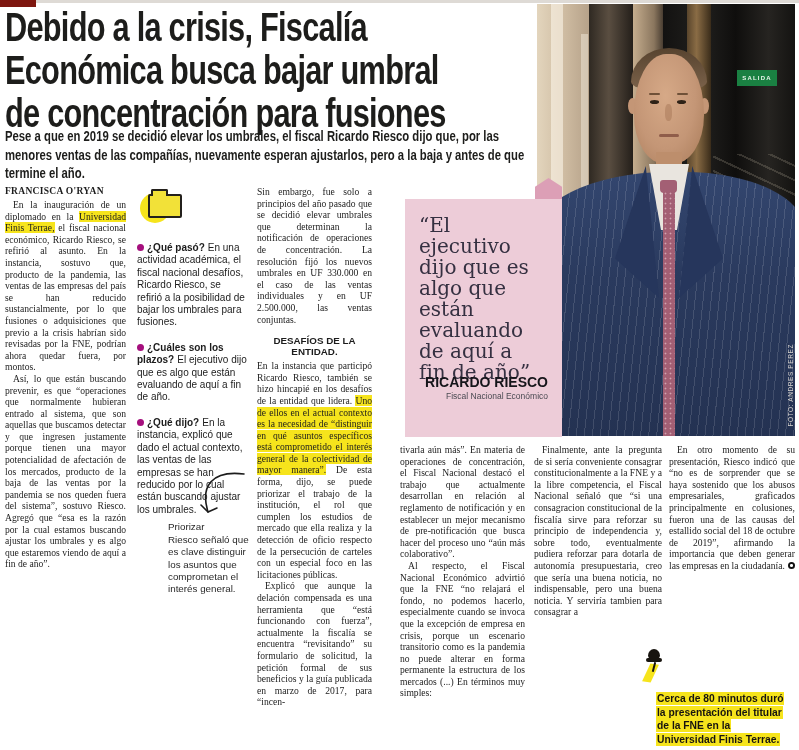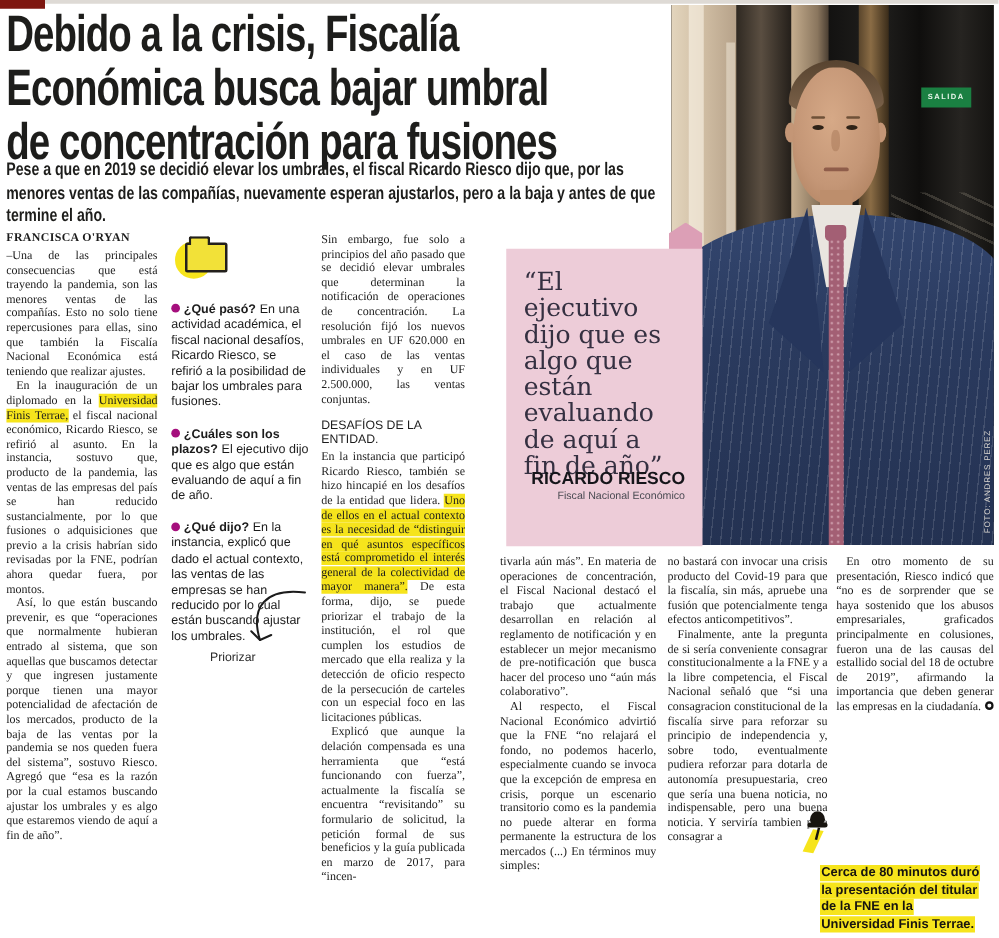--- a/index.html
+++ b/index.html
@@ -66,22 +66,22 @@
   
   .col{position:absolute;overflow:hidden;}
   .col1{left:5px;top:186px;width:121px;height:561px;}
   .col3{left:257px;top:186px;width:115px;height:561px;}
   .col4{left:400px;top:444px;width:125px;height:303px;}
   .col5{left:534px;top:444px;width:128px;height:303px;}
   .col6{left:669px;top:444px;width:126px;height:303px;}
   .body{margin:0;font-size:9.6px;line-height:11.6px;text-align:justify;hyphens:auto;}
   .indent{text-indent:8px;}
   .byline{font-weight:bold;font-size:9.5px;letter-spacing:.3px;margin-bottom:3px;}
-  .section-head{font-family:"Liberation Sans","DejaVu Sans",sans-serif;font-weight:normal;
-    font-size:9.8px;margin:10px 0 3px 0;}
+  .section-head{font-family:"Liberation Sans","DejaVu Sans",sans-serif;font-weight:bold;
+    font-size:9.8px;margin:10px 0 3px 0;text-align:center;}
   .hl{background:#f6e41c;box-decoration-break:clone;-webkit-box-decoration-break:clone;}
 
   
   .folder-wrap{position:absolute;left:140px;top:186px;width:46px;height:38px;}
   .folder-circle{position:absolute;left:0;top:7px;width:30px;height:30px;border-radius:50%;background:#f6e41c;}
   .folder{position:absolute;left:8px;top:8px;width:30px;height:20px;background:#f2e138;border:2px solid #23201c;border-radius:2px;}
   .folder::before{content:"";position:absolute;left:1px;top:-7px;width:13px;height:5px;background:#f2e138;
     border:2px solid #23201c;border-bottom:none;border-radius:2px 2px 0 0;}
   .qa{position:absolute;left:137px;top:232px;width:111px;
     font-family:"Liberation Sans","DejaVu Sans",sans-serif;font-size:10px;line-height:12.4px;color:#1c1c1c;}
@@ -153,57 +153,56 @@
   <div class="pullquote">
     <div class="pq-text">“El ejecutivo dijo que es algo que están evaluando de aquí a fin de año”</div>
     <div class="pq-caption">
       <div class="pq-name">RICARDO RIESCO</div>
       <div class="pq-role">Fiscal Nacional Económico</div>
     </div>
   </div>
 
   <div class="col col1">
     <div class="byline">FRANCISCA O'RYAN</div>
-    <p class="body">–Una de las principales consecuencias que está trayendo la pandemia, son las menores ventas de las compañías. Esto no solo tiene repercusiones para ellas, sino que también la Fiscalía Nacional Económica está teniendo que realizar ajustes.</p>
     <p class="body indent"><span>En la inauguración de un diplomado en la </span><span class="hl">Universidad Finis Terrae,</span><span> el fiscal nacional económico, Ricardo Riesco, se refirió al asunto. En la instancia, sostuvo que, producto de la pandemia, las ventas de las empresas del país se han reducido sustancialmente, por lo que fusiones o adquisiciones que previo a la crisis habrían sido revisadas por la FNE, podrían ahora quedar fuera, por montos.</span></p>
     <p class="body indent">Así, lo que están buscando prevenir, es que “operaciones que normalmente hubieran entrado al sistema, que son aquellas que buscamos detectar y que ingresen justamente porque tienen una mayor potencialidad de afectación de los mercados, producto de la baja de las ventas por la pandemia se nos queden fuera del sistema”, sostuvo Riesco. Agregó que “esa es la razón por la cual estamos buscando ajustar los umbrales y es algo que estaremos viendo de aquí a fin de año”.</p>
   </div>
 
   <div class="folder-wrap">
     <div class="folder-circle"></div>
     <div class="folder"></div>
   </div>
   <div class="qa">
     <p class="qa-item"><span class="bullet"></span><span class="qa-q">¿Qué pasó?</span><span class="qa-a">En una actividad académica, el fiscal nacional desafíos, Ricardo Riesco, se refirió a la posibilidad de bajar los umbrales para fusiones.</span></p>
     <p class="qa-item"><span class="bullet"></span><span class="qa-q">¿Cuáles son los plazos?</span><span class="qa-a">El ejecutivo dijo que es algo que están evaluando de aquí a fin de año.</span></p>
     <p class="qa-item"><span class="bullet"></span><span class="qa-q">¿Qué dijo?</span><span class="qa-a">En la instancia, explicó que dado el actual contexto, las ventas de las empresas se han reducido por lo cual están buscando ajustar los umbrales.</span></p>
   </div>
 
   <svg class="arrow" width="70" height="55" viewBox="0 0 70 55">
     <path d="M62,6 C30,2 18,18 26,44" fill="none" stroke="#1c1c1c" stroke-width="1.6" stroke-linecap="round"></path>
     <path d="M26,44 l-7,-7 M26,44 l9,-4" fill="none" stroke="#1c1c1c" stroke-width="1.6" stroke-linecap="round"></path>
   </svg>
   <div class="callout">
     <div class="callout-title">Priorizar</div>
+    <div class="callout-text">Riesco señaló que es clave distinguir los asuntos que comprometan el interés general.</div>
   </div>
 
   <div class="col col3">
-    <p class="body">Sin embargo, fue solo a principios del año pasado que se decidió elevar umbrales que determinan la notificación de operaciones de concentración. La resolución fijó los nuevos umbrales en UF 620.000 en el caso de las ventas individuales y en UF 2.500.000, las ventas conjuntas.</p>
+    <p class="body">Sin embargo, fue solo a principios del año pasado que se decidió elevar umbrales que determinan la notificación de operaciones de concentración. La resolución fijó los nuevos umbrales en UF 330.000 en el caso de las ventas individuales y en UF 2.500.000, las ventas conjuntas.</p>
     <div class="section-head">DESAFÍOS DE LA ENTIDAD.</div>
     <p class="body"><span>En la instancia que participó Ricardo Riesco, también se hizo hincapié en los desafíos de la entidad que lidera. </span><span class="hl">Uno de ellos en el actual contexto es la necesidad de “distinguir en qué asuntos específicos está comprometido el interés general de la colectividad de mayor manera”.</span><span> De esta forma, dijo, se puede priorizar el trabajo de la institución, el rol que cumplen los estudios de mercado que ella realiza y la detección de oficio respecto de la persecución de carteles con un especial foco en las licitaciones públicas.</span></p>
     <p class="body indent">Explicó que aunque la delación compensada es una herramienta que “está funcionando con fuerza”, actualmente la fiscalía se encuentra “revisitando” su formulario de solicitud, la petición formal de sus beneficios y la guía publicada en marzo de 2017, para “incen-</p>
   </div>
 
   <div class="col col4">
     <p class="body">tivarla aún más”. En materia de operaciones de concentración, el Fiscal Nacional destacó el trabajo que actualmente desarrollan en relación al reglamento de notificación y en establecer un mejor mecanismo de pre-notificación que busca hacer del proceso uno “aún más colaborativo”.</p>
     <p class="body indent">Al respecto, el Fiscal Nacional Económico advirtió que la FNE “no relajará el fondo, no podemos hacerlo, especialmente cuando se invoca que la excepción de empresa en crisis, porque un escenario transitorio como es la pandemia no puede alterar en forma permanente la estructura de los mercados (...) En términos muy simples:</p>
   </div>
 
   <div class="col col5">
-    <p class="body">no bastará con invocar una crisis producto del Covid-19 para que la fiscalía, sin más, apruebe una fusión que potencialmente tenga efectos anticompetitivos”.</p>
     <p class="body indent">Finalmente, ante la pregunta de si sería conveniente consagrar constitucionalmente a la FNE y a la libre competencia, el Fiscal Nacional señaló que “si una consagracion constitucional de la fiscalía sirve para reforzar su principio de independencia y, sobre todo, eventualmente pudiera reforzar para dotarla de autonomía presupuestaria, creo que sería una buena noticia, no indispensable, pero una buena noticia. Y serviría tambien para consagrar a</p>
   </div>
 
   <div class="col col6">
     <p class="body indent"><span>En otro momento de su presentación, Riesco indicó que “no es de sorprender que se haya sostenido que los abusos empresariales, graficados principalmente en colusiones, fueron una de las causas del estallido social del 18 de octubre de 2019”, afirmando la importancia que deben generar las empresas en la ciudadanía.</span><span class="endmark"></span></p>
   </div>
 
   <div class="pin">
     <div class="pin-flash"></div>
     <div class="pin-head"></div>

